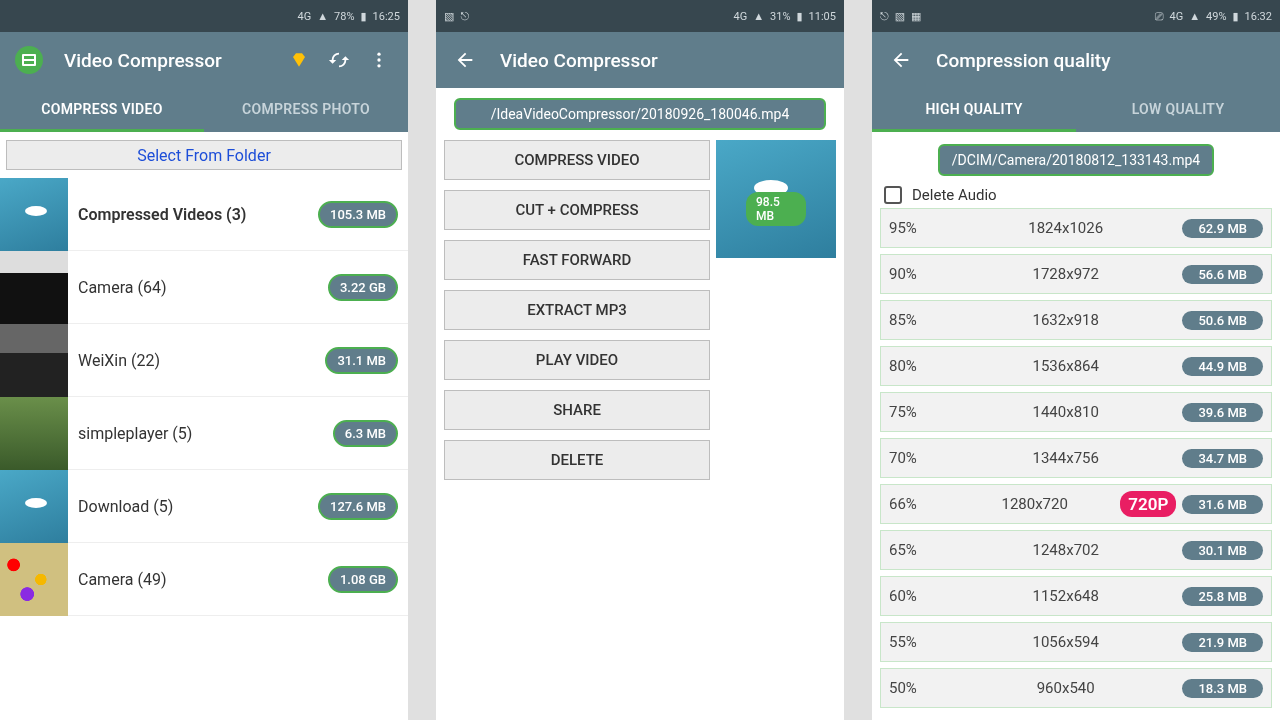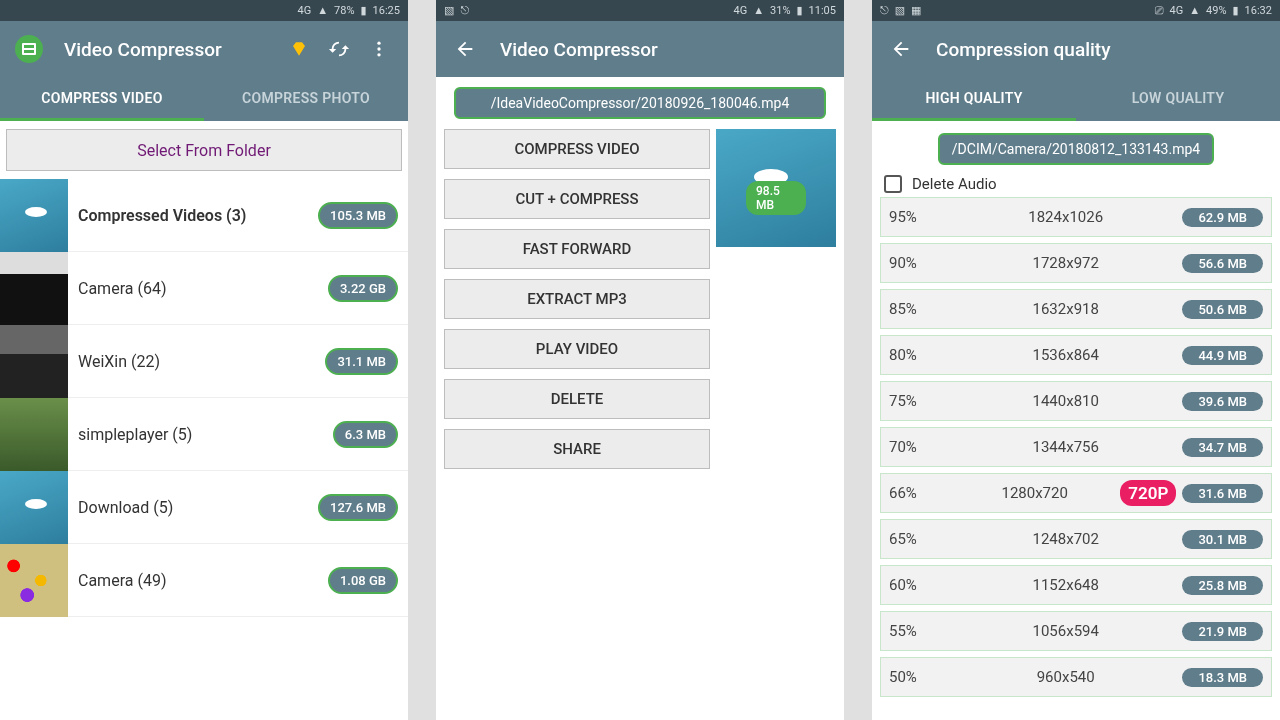--- a/index.html
+++ b/index.html
@@ -1,36 +1,36 @@
 <!DOCTYPE html>
 <html><head>
 <meta charset="utf-8">
 <style>
 * { margin: 0; padding: 0; box-sizing: border-box; font-family: "Segoe UI", Roboto, Helvetica, Arial, sans-serif; }
 body { background: #e0e0e0; width: 1280px; height: 720px; display: flex; justify-content: space-between; padding: 0; }
 .phone { width: 408px; height: 720px; background: #fff; display: flex; flex-direction: column; overflow: hidden; }
 .gap { width: 28px; }
 
-.status-bar { height: 21px; background: #37474f; color: #d0d8dc; display: flex; justify-content: space-between; align-items: center; font-size: 11px; padding: 0 8px; }
+.status-bar { height: 32px; background: #37474f; color: #d0d8dc; display: flex; justify-content: space-between; align-items: center; font-size: 11px; padding: 0 8px; }
 .status-left, .status-right { display: flex; align-items: center; gap: 6px; }
 
 .app-bar { height: 56px; background: #607d8b; color: #fff; display: flex; align-items: center; padding: 0 12px; }
 .app-bar .title { font-size: 19px; font-weight: 500; margin-left: 18px; flex: 1; }
 .app-icon { width: 34px; height: 34px; border-radius: 6px; display: flex; align-items: center; justify-content: center; }
 .appbar-action { width: 34px; height: 40px; display: flex; align-items: center; justify-content: center; margin-left: 6px; }
 .diamond { width: 18px; height: 18px; }
 
 .tabs { height: 44px; background: #607d8b; color: #c7d4da; display: flex; }
 .tab { flex: 1; display: flex; align-items: center; justify-content: center; font-size: 14px; font-weight: 600; letter-spacing: .3px; border-bottom: 3px solid transparent; }
 .tab.active { color: #fff; border-bottom-color: #4caf50; }
 
 .content { flex: 1; overflow: hidden; background: #fff; }
 
 
-.select-folder-btn { margin: 8px 6px; height: 42px; border: 1px solid #bdbdbd; background: #ececec; display: flex; align-items: center; justify-content: center; font-size: 16px; color: #701a75; }
+.select-folder-btn { margin: 8px 6px; height: 30px; border: 1px solid #bdbdbd; background: #ececec; display: flex; align-items: center; justify-content: center; font-size: 16px; color: #1d4ed8; }
 .folder-item { height: 73px; border-bottom: 1px solid #eee; display: flex; align-items: center; padding-right: 10px; }
 .thumb { width: 68px; height: 73px; background: #6b8a96; }
 .folder-item span.name { margin-left: 10px; font-size: 16px; color: #333; flex: 1; }
 .folder-item.bold span.name { font-weight: 600; }
 .size-pill { background: #607d8b; color: #fff; font-size: 13px; padding: 4px 10px; border-radius: 14px; border: 2px solid #4caf50; font-weight: 500; }
 
 .thumb.pool { background: linear-gradient(160deg,#4aa8c7 0%,#2e7e9e 100%); position:relative; }
 .thumb.pool::after { content:""; position:absolute; left:25px; top:28px; width:22px; height:10px; background:#fff; border-radius:50%; }
 .thumb.mix1 { background: linear-gradient(#ddd 30%,#111 30%); }
 .thumb.mix2 { background: linear-gradient(#666 40%,#222 40%); }
@@ -169,22 +169,22 @@
   </div>
   <div class="content">
     <div class="path-pill">/IdeaVideoCompressor/20180926_180046.mp4</div>
     <div class="p2-row">
       <div class="p2-buttons" id="p2buttons">
           <div class="pbtn">COMPRESS VIDEO</div>
           <div class="pbtn">CUT + COMPRESS</div>
           <div class="pbtn">FAST FORWARD</div>
           <div class="pbtn">EXTRACT MP3</div>
           <div class="pbtn">PLAY VIDEO</div>
+          <div class="pbtn">SHARE</div>
           <div class="pbtn">DELETE</div>
-          <div class="pbtn">SHARE</div>
         </div>
       <div class="vid-card">
         <div class="vid-img"></div>
         <div class="vid-size">98.5 MB</div>
         <div class="vid-time">1:02</div>
       </div>
     </div>
   </div>
 </div>
 

